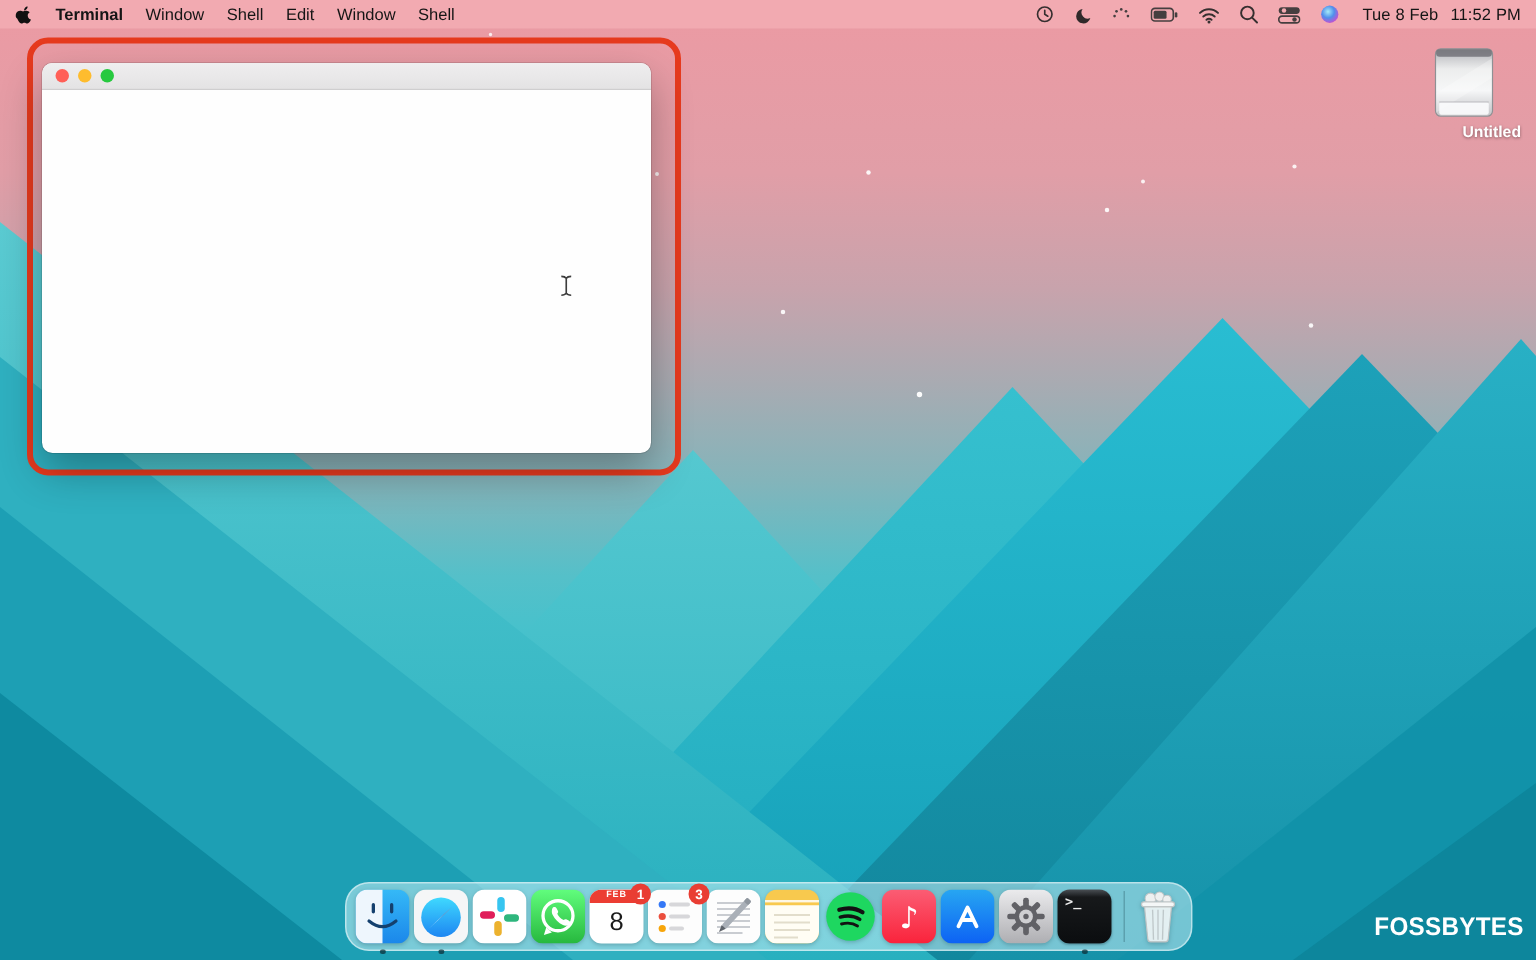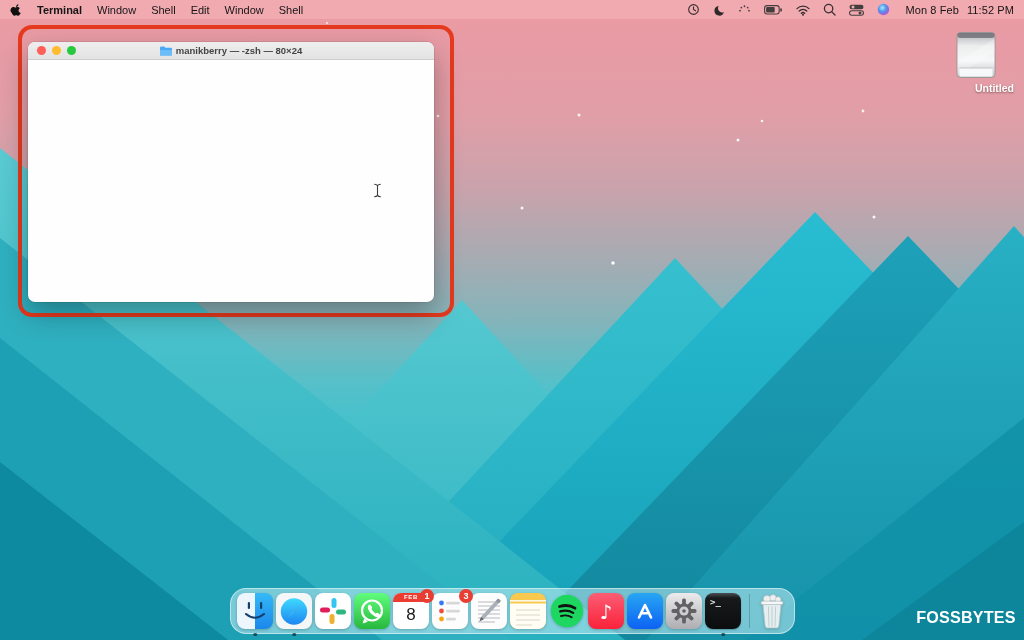--- a/index.html
+++ b/index.html
@@ -243,40 +243,33 @@
           <rect x="0.5" y="6.7" width="14" height="4.5" rx="2.25" fill="none" stroke="#333" stroke-width="1.1"></rect>
           <circle cx="11" cy="8.95" r="1.5" fill="#333"></circle>
           </svg>
       </span>
       <span class="st-icon">
         <svg width="13" height="13" viewBox="0 0 14 14">
             <circle cx="7" cy="7" r="6.2" fill="url(#siriG)"></circle>
           </svg>
       </span>
       <span class="mb-clock">
-        <span>Mon 8 Feb</span>
+        <span>Tue 8 Feb</span>
         <span>11:52 PM</span>
       </span>
     </div>
   </div>
 
   <div class="annotation"></div>
 
   <div class="window">
     <div class="titlebar">
       <span class="tl first tl-red"></span>
       <span class="tl tl-yellow"></span>
       <span class="tl tl-green"></span>
-      <div class="title-wrap">
-        <svg width="12" height="10" viewBox="0 0 12 10">
-          <path d="M0,1.6 a1.2,1.2 0 0 1 1.2,-1.2 h3 l1.2,1.4 h5.4 a1.2,1.2 0 0 1 1.2,1.2 v5.4 a1.2,1.2 0 0 1 -1.2,1.2 h-9.6 a1.2,1.2 0 0 1 -1.2,-1.2 z" fill="#4aa9f5"></path>
-          <path d="M0,4 h12 v4.4 a1.2,1.2 0 0 1 -1.2,1.2 h-9.6 a1.2,1.2 0 0 1 -1.2,-1.2 z" fill="#6cbcf8"></path>
-          </svg>
-        <span>manikberry — -zsh — 80×24</span>
-      </div>
     </div>
   </div>
 
   <svg class="ibeam" width="9" height="15" viewBox="0 0 9 15">
     <path d="M1.2,1.2 C3,1.2 4,1.8 4.5,2.6 C5,1.8 6,1.2 7.8,1.2 M1.2,13.8 C3,13.8 4,13.2 4.5,12.4 C5,13.2 6,13.8 7.8,13.8 M4.5,2.6 V12.4" fill="none" stroke="#3d3d3d" stroke-width="1.1"></path>
     </svg>
 
   <svg class="disk" width="46" height="48" viewBox="0 0 46 48">
     <rect x="4" y="0.5" width="38" height="45" rx="3.5" fill="url(#silverG)" stroke="#8f9094" stroke-width="0.8"></rect>
     <rect x="4.4" y="0.9" width="37.2" height="5" rx="2.4" fill="#737379" opacity=".85"></rect>

